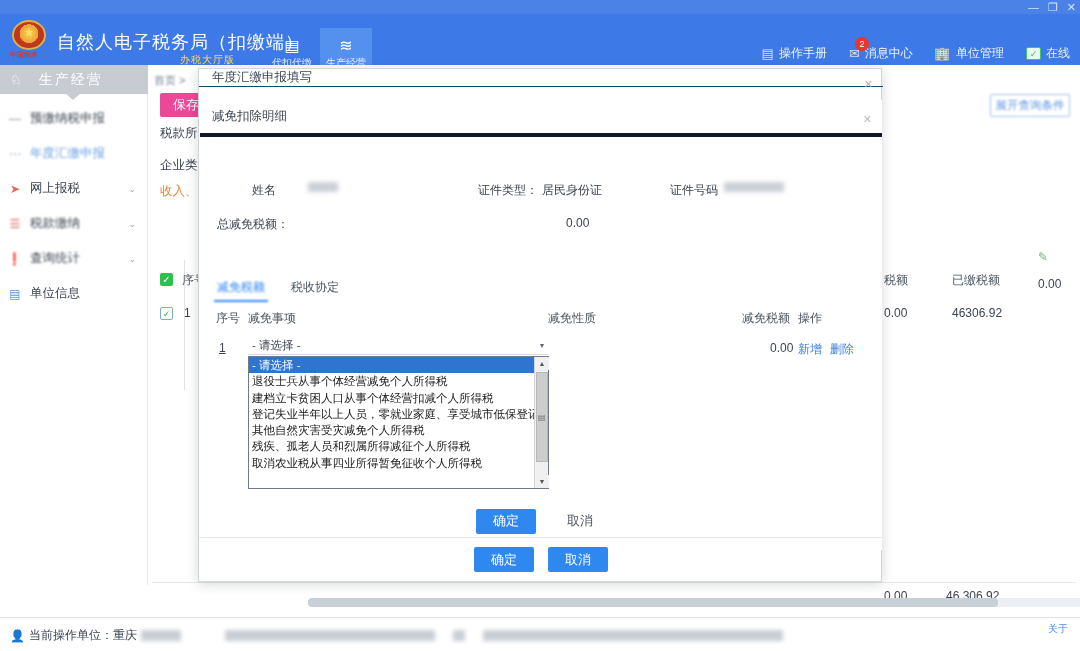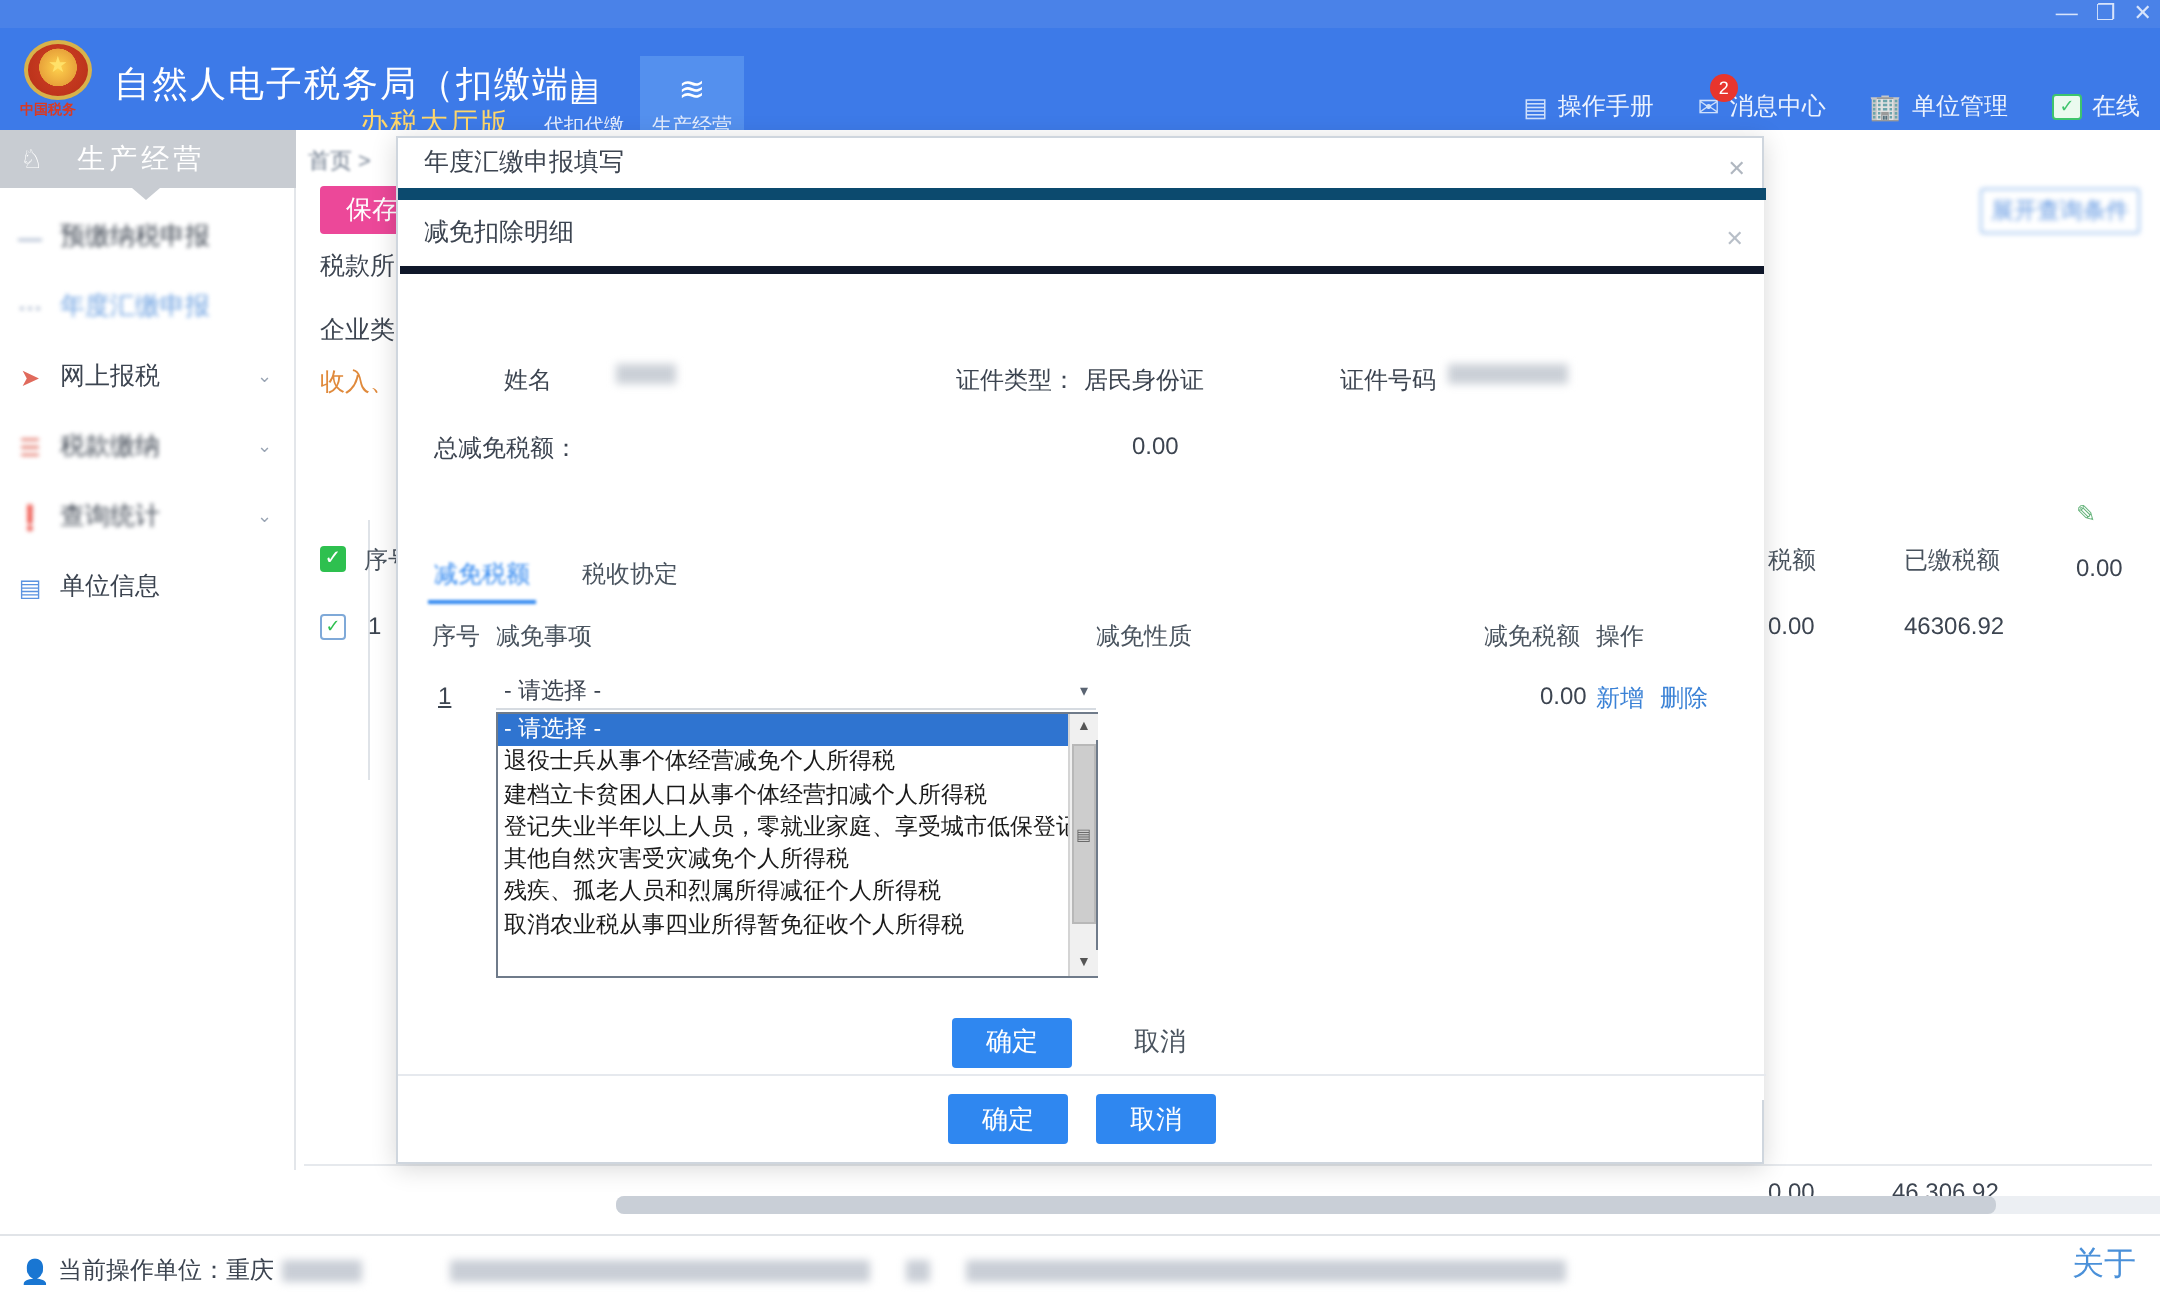--- a/index.html
+++ b/index.html
@@ -41,21 +41,21 @@
   .emblem .cn {
     position: absolute; left: 2px; top: 32px; font-size: 7px; color: #d83a24;
     letter-spacing: 0px; white-space: nowrap; font-weight: bold;
   }
   .app-title {
     position: absolute; left: 57px; top: 16px;
     font-size: 18px; color: #fff; letter-spacing: 1px; white-space: nowrap;
   }
   .app-sub {
     position: absolute; left: 180px; top: 39px;
-    font-size: 14px; color: #ffd76a; letter-spacing: 1px; white-space: nowrap;
+    font-size: 10px; color: #ffd76a; letter-spacing: 1px; white-space: nowrap;
   }
   .mod-tab {
     position: absolute; top: 14px; width: 52px; height: 51px;
     display: flex; flex-direction: column; align-items: center;
     justify-content: center; gap: 2px; cursor: pointer;
   }
   .mod-tab.active { background: #5490ee; }
   .mod-tab .mt-ico { font-size: 16px; color: #fff; line-height: 16px; }
   .mod-tab .mt-lb { font-size: 10px; color: #e6eefd; white-space: nowrap; text-decoration: underline; }
   .hdr-right {
@@ -193,33 +193,33 @@
   }
   .status-left {
     position: absolute; left: 10px; top: 9px; display: flex;
     align-items: center; gap: 4px; font-size: 12px; color: #3c4450;
   }
   .redact {
     display: inline-block; height: 11px; background: #c9ced6; border-radius: 1px;
     filter: blur(2px);
   }
   .about-link {
-    position: absolute; right: 12px; top: 4px; font-size: 16px;
+    position: absolute; right: 12px; top: 4px; font-size: 10px;
     color: #4a90d9; cursor: pointer;
   }
 
   
   .modal-outer {
     position: absolute; left: 198px; top: 68px; width: 684px; height: 514px;
     background: #fff; border: 1px solid #cfd6de;
     box-shadow: 0 2px 12px rgba(0,0,0,.16);
   }
   .modal-outer .mo-title {
-    position: absolute; left: 0; top: 0; width: 684px; height: 31px;
-    border-bottom: 6px solid #0c4a6e;
+    position: absolute; left: 0; top: 0; width: 684px; height: 18px;
+    border-bottom: 1px solid #0c4a6e;
     display: flex; align-items: center;
   }
   .mo-title .t-lb {
     margin-left: 13px; font-size: 12.5px; color: #3c4450;
   }
   .mo-close {
     position: absolute; right: 10px; top: 9px; font-size: 11px; color: #b0b7c0;
     cursor: pointer;
   }
   .mo-footer {

